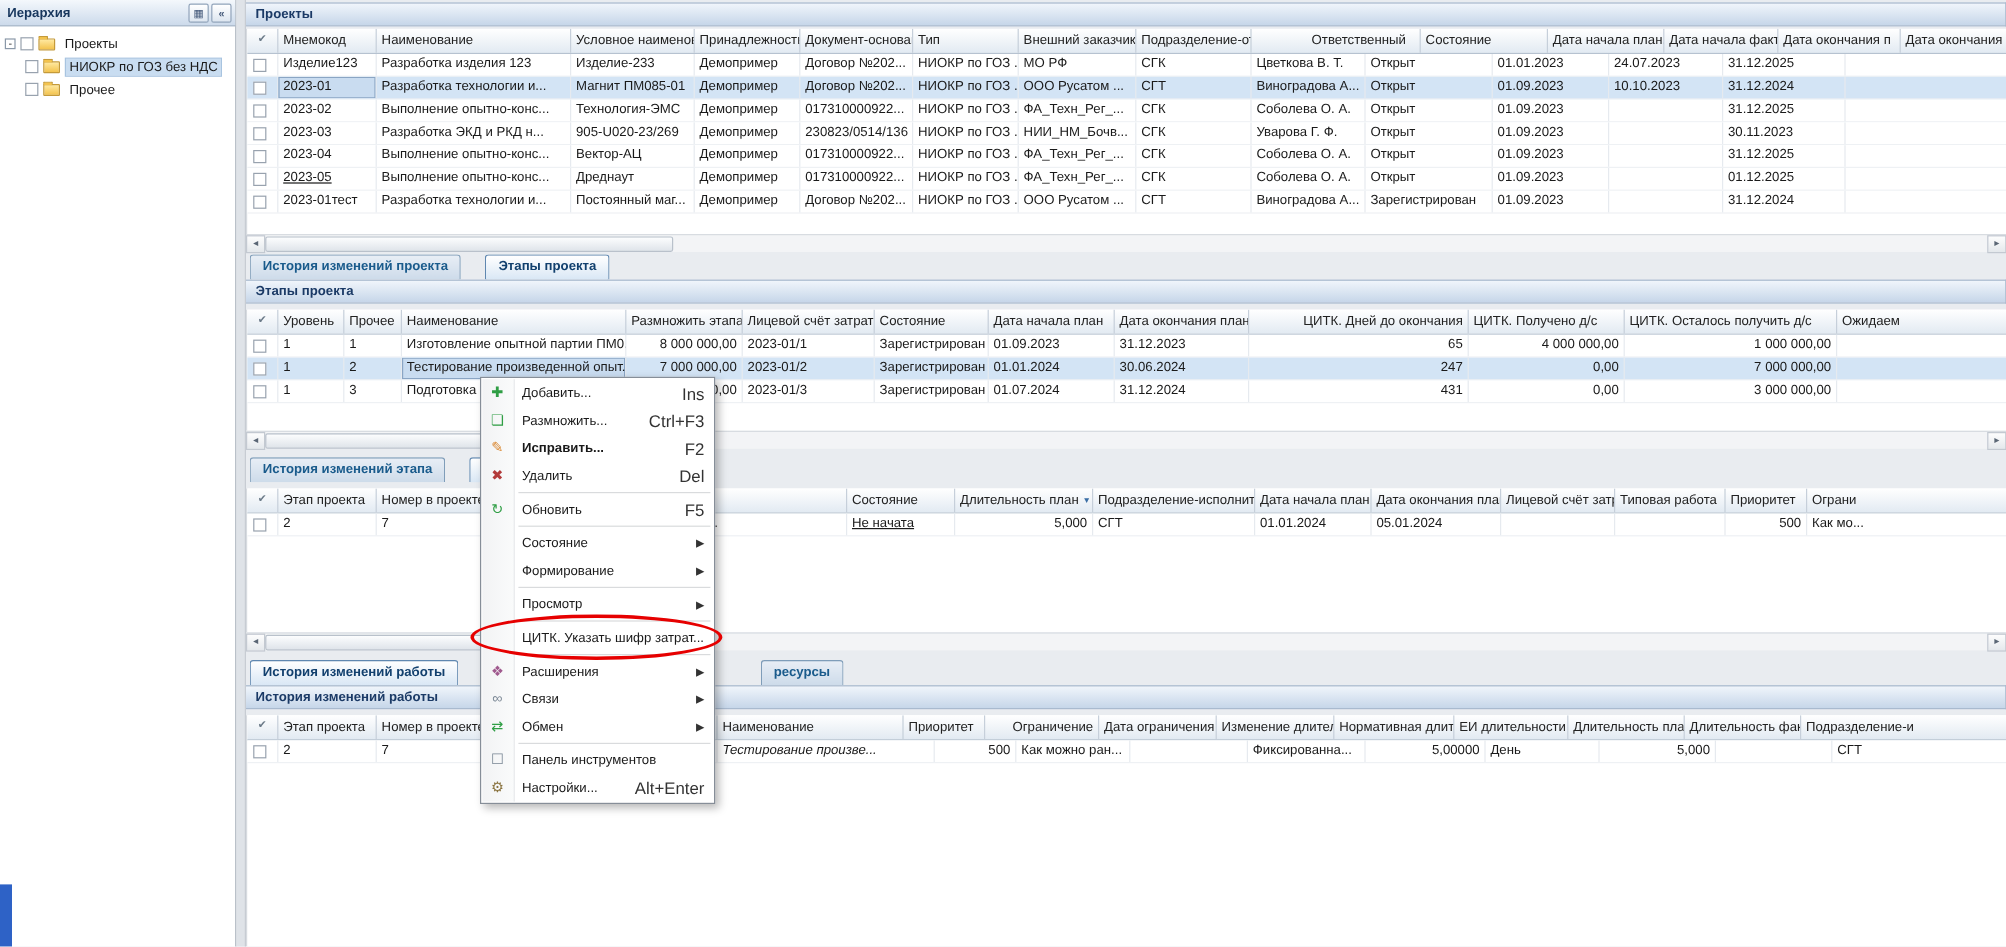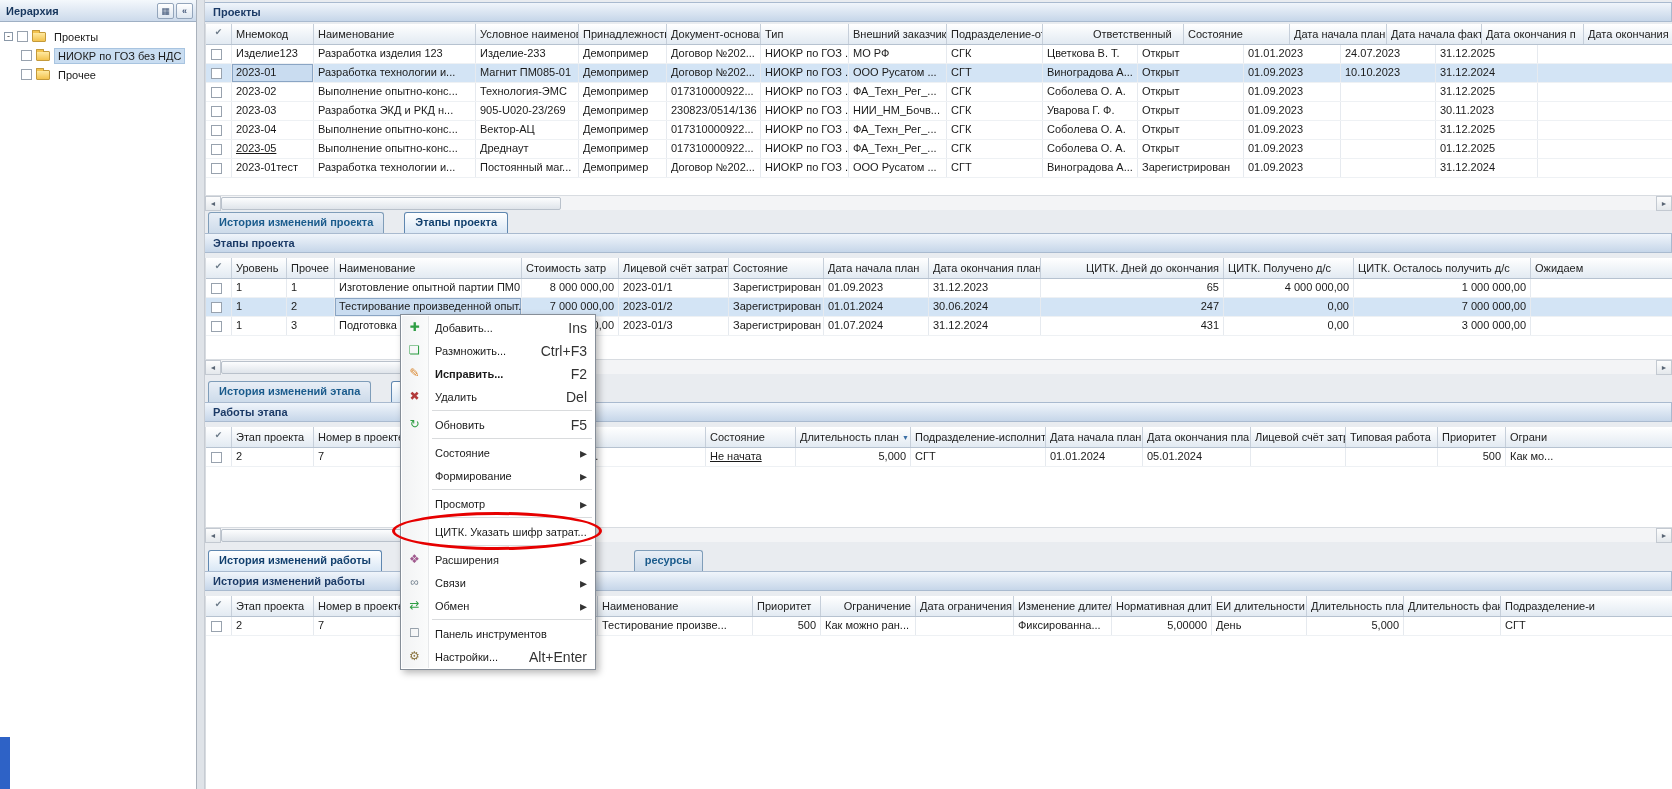--- a/index.html
+++ b/index.html
@@ -276,21 +276,21 @@
       <div class="section-title">
         <span>Этапы проекта</span>
       </div>
       <div class="gap g5"></div>
       <div class="gridwrap">
           <div class="hrow">
             <div class="hcell cbcol" style="color: rgb(107, 122, 136);">✔</div>
             <div class="hcell" style="width: 55px;"><span>Уровень</span></div>
             <div class="hcell" style="width: 48px;"><span>Прочее</span></div>
             <div class="hcell" style="width: 187px;"><span>Наименование</span></div>
-            <div class="hcell" style="width: 97px;"><span>Стоимость затр</span></div>
+            <div class="hcell" style="width: 97px;"><span>Размножить этапа</span></div>
             <div class="hcell" style="width: 110px;"><span>Лицевой счёт затрат</span></div>
             <div class="hcell" style="width: 95px;"><span>Состояние</span></div>
             <div class="hcell" style="width: 105px;"><span>Дата начала план</span></div>
             <div class="hcell" style="width: 112px;"><span>Дата окончания план</span></div>
             <div class="hcell" style="width: 183px; text-align: right;"><span>ЦИТК. Дней до окончания</span></div>
             <div class="hcell" style="width: 130px;"><span>ЦИТК. Получено д/с</span></div>
             <div class="hcell" style="width: 177px;"><span>ЦИТК. Осталось получить д/с</span></div>
             <div class="hcell" style="width: 145px;"><span>Ожидаем</span></div>
           </div>
           <div class="drow">
@@ -351,23 +351,20 @@
         <span class="sb-btn right" style="color: rgb(90, 102, 117);">►</span>
       </div>
     </section>
 
     <div class="tabrow mt5">
         <div class="tab">История изменений этапа</div>
         <div class="tab active">Рабо</div>
       </div>
 
     <section class="grid-section s3">
-      <div class="section-title">
-        <span>Работы этапа</span>
-      </div>
       <div class="gap g5"></div>
       <div class="gridwrap">
           <div class="hrow">
             <div class="hcell cbcol" style="color: rgb(107, 122, 136);">✔</div>
             <div class="hcell" style="width: 82px;"><span>Этап проекта</span></div>
             <div class="hcell" style="width: 92px;"><span>Номер в проекте</span></div>
             <div class="hcell" style="width: 300px;"><span>Наименование</span></div>
             <div class="hcell" style="width: 90px;"><span>Состояние</span></div>
             <div class="hcell" style="width: 115px;"><span>Длительность план</span> <span class="sort" style="color: rgb(58, 110, 165);">▼</span></div>
             <div class="hcell" style="width: 135px;"><span>Подразделение-исполнитель.</span></div>
@@ -431,21 +428,21 @@
             <div class="hcell" style="width: 97px;"><span>Длительность фак</span></div>
             <div class="hcell" style="width: 175px;"><span>Подразделение-и</span></div>
           </div>
           <div class="drow">
             <div class="dcell cbcol">
               <span class="cbx"></span>
             </div>
             <div class="dcell" style="width: 82px;">2</div>
             <div class="dcell" style="width: 92px;">7</div>
             <div class="dcell" style="width: 192px;"></div>
-            <div class="dcell" style="width: 155px;">Тестирование произве...</div>
+            <div class="dcell" style="width: 181px; font-style: italic;">Тестирование произве...</div>
             <div class="dcell" style="width: 68px; text-align: right;">500</div>
             <div class="dcell" style="width: 95px;">Как можно ран...</div>
             <div class="dcell" style="width: 98px;"></div>
             <div class="dcell" style="width: 98px;">Фиксированна...</div>
             <div class="dcell" style="width: 100px; text-align: right;">5,00000</div>
             <div class="dcell" style="width: 95px;">День</div>
             <div class="dcell" style="width: 97px; text-align: right;">5,000</div>
             <div class="dcell" style="width: 97px;"></div>
             <div class="dcell" style="width: 175px;">СГТ</div>
           </div>

